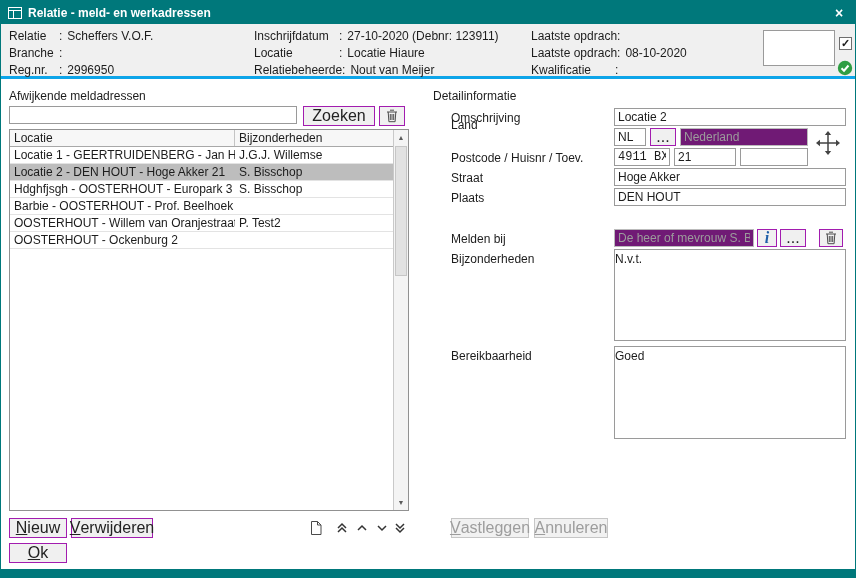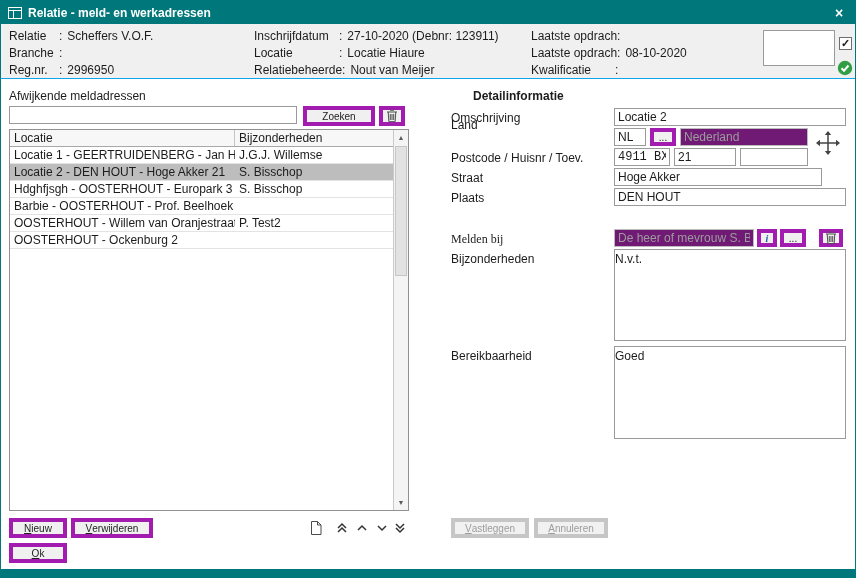--- a/index.html
+++ b/index.html
@@ -8,38 +8,38 @@
             border: 1px solid #00787b; overflow: hidden; font-size: 12px; color: #1c1c1c; }
 
   
   .titlebar { position: absolute; top: 0; left: 0; right: 0; height: 23px; background: #00787b;
               color: #fff; display: flex; align-items: center; padding: 0 7px; gap: 6px; }
   .titlebar .title { font-weight: bold; font-size: 12px; flex: 1; white-space: nowrap; }
   .close { width: 18px; text-align: center; font-size: 14px; font-weight: bold; cursor: pointer; line-height: 18px; }
 
   
   .header { position: absolute; top: 23px; left: 0; right: 0; height: 55px; background: #f0f0f0;
-            border-bottom: 1px solid #0ea5e9; }
+            border-bottom: 3px solid #0ea5e9; }
   .hcol { position: absolute; top: 4px; }
   .hcol.c1 { left: 8px; }   .hcol.c1 .hlbl { min-width: 50px; }
   .hcol.c2 { left: 253px; } .hcol.c2 .hlbl { min-width: 85px; }
   .hcol.c3 { left: 530px; } .hcol.c3 .hlbl { min-width: 84px; }
   .hfield { display: flex; height: 17px; line-height: 17px; white-space: nowrap; }
   .hlbl { flex: none; }
   .colon { margin-right: 5px; }
   .colon::after { content: ":"; }
   .photo-box { position: absolute; top: 6px; right: 20px; width: 72px; height: 36px;
                background: #fff; border: 1px solid #9a9a9a; }
   .chk { position: absolute; right: 3px; top: 13px; width: 13px; height: 13px; border: 1px solid #6e6e6e;
          background: #fff; font-size: 11px; line-height: 11px; text-align: center; font-weight: bold; cursor: pointer; }
   .okmark { position: absolute; right: 2px; top: 36px; width: 16px; height: 16px; }
 
   
-  .btn { position: absolute; height: 20px; background: #f0f0f0; border: 4px solid #a21caf;
-         font-family: inherit; font-size: 10px; color: #222; cursor: pointer;
+  .btn { position: absolute; height: 20px; background: #f0f0f0; border: 1px solid #a21caf;
+         font-family: inherit; font-size: 16px; color: #222; cursor: pointer;
          display: flex; align-items: center; justify-content: center; }
   .btn.disabled { color: #9d9d9d; border-color: #c6c6c6; background: #f1f1f1; cursor: default; }
   .txt { position: absolute; height: 18px; border: 1px solid #9a9a9a; padding: 0 3px;
          font-family: inherit; font-size: 12px; background: #fff; color: #1c1c1c; }
   .txt.ro { background: #701a75; color: #9c9c9c; border-color: #bbbbbb; }
   textarea.txt { resize: none; padding: 2px 0; line-height: 14px; }
   .seclabel { position: absolute; white-space: nowrap; }
   .flabel { position: absolute; left: 450px; white-space: nowrap; }
   .iconbtn { position: absolute; width: 18px; height: 18px; background: transparent; border: none;
              padding: 0; display: flex; align-items: center; justify-content: center; cursor: pointer; }
@@ -219,21 +219,21 @@
   </button>
   <button class="iconbtn" style="left:390px; top:518px;">
     <svg width="12" height="12" viewBox="0 0 12 12">
       <polyline points="2,2 6,6 10,2" fill="none" stroke="#333" stroke-width="1.5"></polyline>
       <polyline points="2,6 6,10 10,6" fill="none" stroke="#333" stroke-width="1.5"></polyline>
     </svg>
   </button>
 
   <button class="btn" style="left:8px; top:542px; width:58px;"><u>O</u>k</button>
 
-  <span class="seclabel" style="left:472px; top:88px;font-weight:bold;">Detailinformatie</span>
+  <span class="seclabel" style="left:432px; top:88px;">Detailinformatie</span>
 
   <span class="flabel" style="top:110px;">Omschrijving</span>
   <input class="txt" style="left: 613px; top: 107px; width: 232px;" value="Locatie 2">
 
   <span class="flabel" style="top:117px;">Land</span>
   <input class="txt" style="left: 613px; top: 127px; width: 32px;" value="NL">
   <button class="btn" style="left:649px; top:127px; width:26px; height:18px;">...</button>
   <input class="txt ro" style="left: 679px; top: 127px; width: 128px;" readonly="" value="Nederland">
   <button class="iconbtn" style="left:813px; top:128px; width:28px; height:28px;">
     <svg width="26" height="26" viewBox="0 0 26 26">
@@ -244,26 +244,26 @@
       <path d="M25 13 L21 9.8 V16.2 Z" fill="#444"></path>
     </svg>
   </button>
 
   <span class="flabel" style="top:150px;">Postcode / Huisnr / Toev.</span>
   <input class="txt" style="left: 613px; top: 147px; width: 56px; font-family: Liberation Mono, monospace;" value="4911 BX">
   <input class="txt" style="left: 673px; top: 147px; width: 62px;" value="21">
   <input class="txt" style="left: 739px; top: 147px; width: 68px;" value="">
 
   <span class="flabel" style="top:170px;">Straat</span>
-  <input class="txt" style="left: 613px; top: 167px; width: 208px;" value="Hoge Akker">
+  <input class="txt" style="left: 613px; top: 167px; width: 232px;" value="Hoge Akker">
 
   <span class="flabel" style="top:190px;">Plaats</span>
   <input class="txt" style="left: 613px; top: 187px; width: 232px;" value="DEN HOUT">
 
-  <span class="flabel" style="top:231px;font-family:Liberation Serif, serif;">Melden bij</span>
+  <span class="flabel" style="top:231px;">Melden bij</span>
   <input class="txt ro" style="left: 613px; top: 228px; width: 140px;" readonly="" value="De heer of mevrouw S. Bis">
   <button class="btn" style="left:756px; top:228px; width:20px; height:18px; color:#1f5fa8; font-style:italic; font-family:'Liberation Serif', serif; font-weight:bold;">i</button>
   <button class="btn" style="left:779px; top:228px; width:26px; height:18px;">...</button>
   <button class="btn" style="left:818px; top:228px; width:24px; height:18px;">
     <svg width="12" height="14" viewBox="0 0 12 14">
       <path d="M1 3 H11" stroke="#4d4d4d" fill="none"></path>
       <path d="M4 1.2 H8" stroke="#4d4d4d" fill="none"></path>
       <path d="M2.2 3 L2.9 12.7 H9.1 L9.8 3" stroke="#4d4d4d" fill="none"></path>
       <path d="M4.3 5 V11 M6 5 V11 M7.7 5 V11" stroke="#4d4d4d" fill="none"></path>
     </svg>

